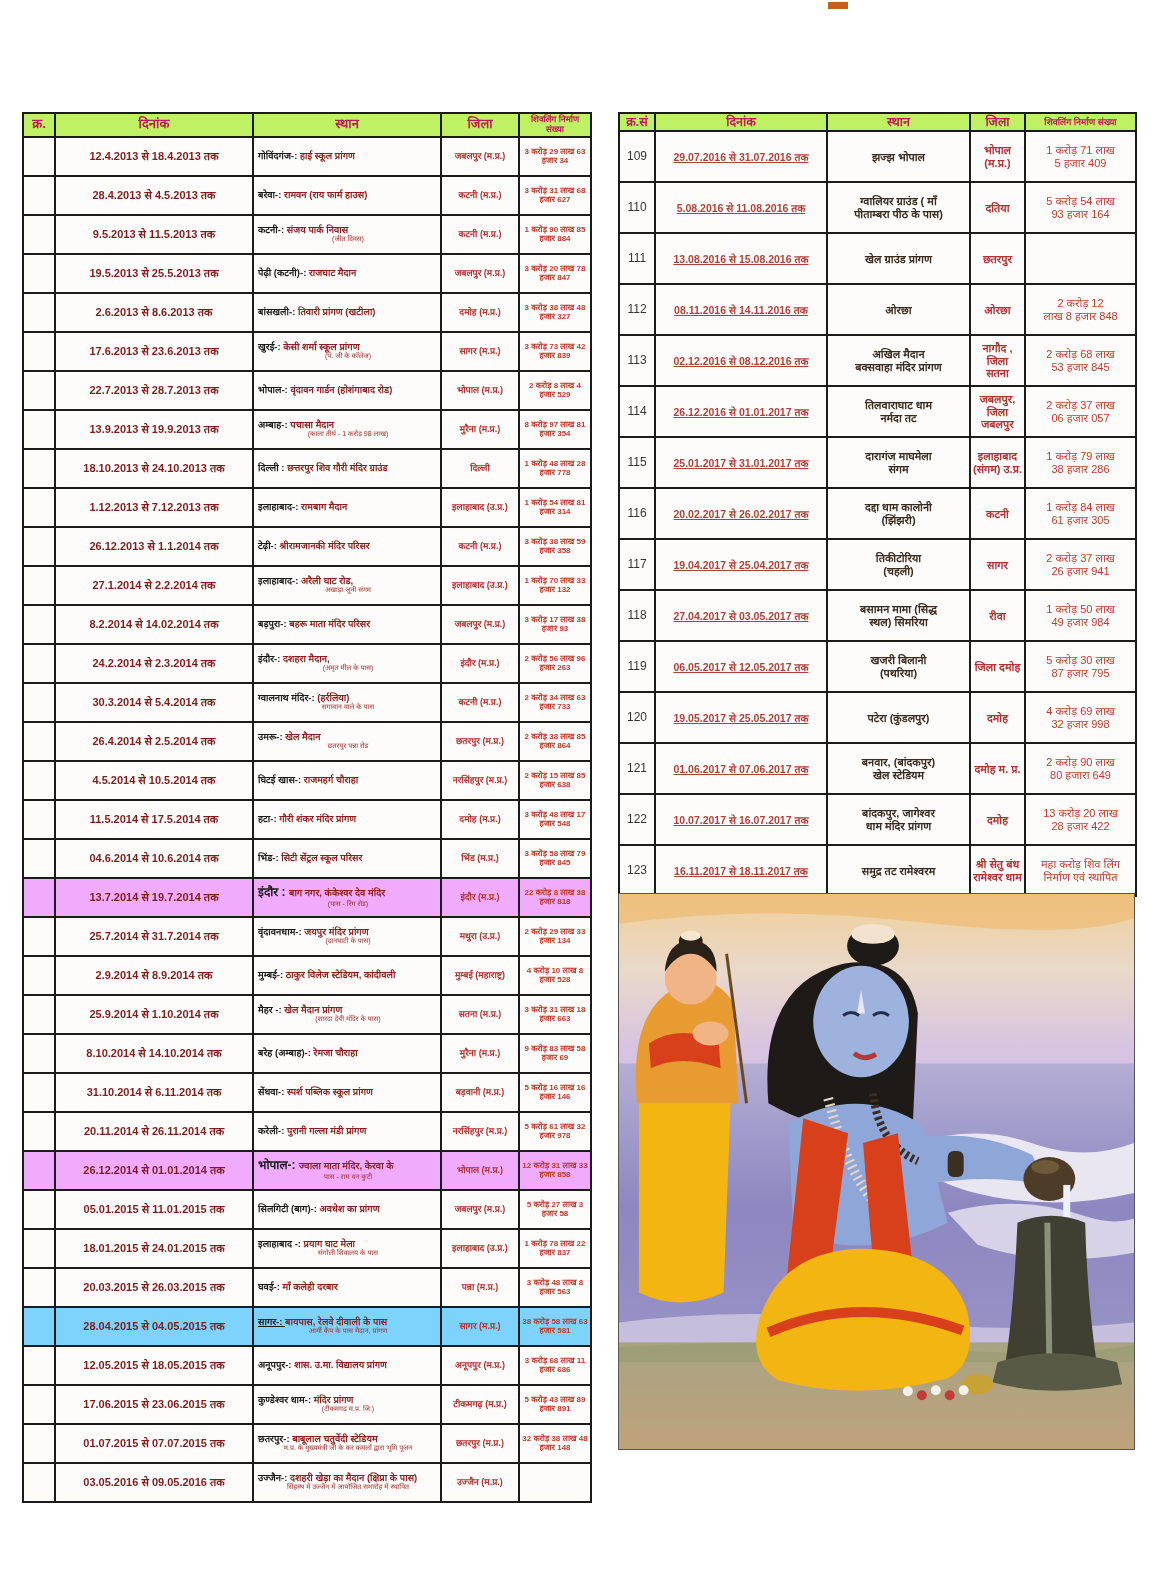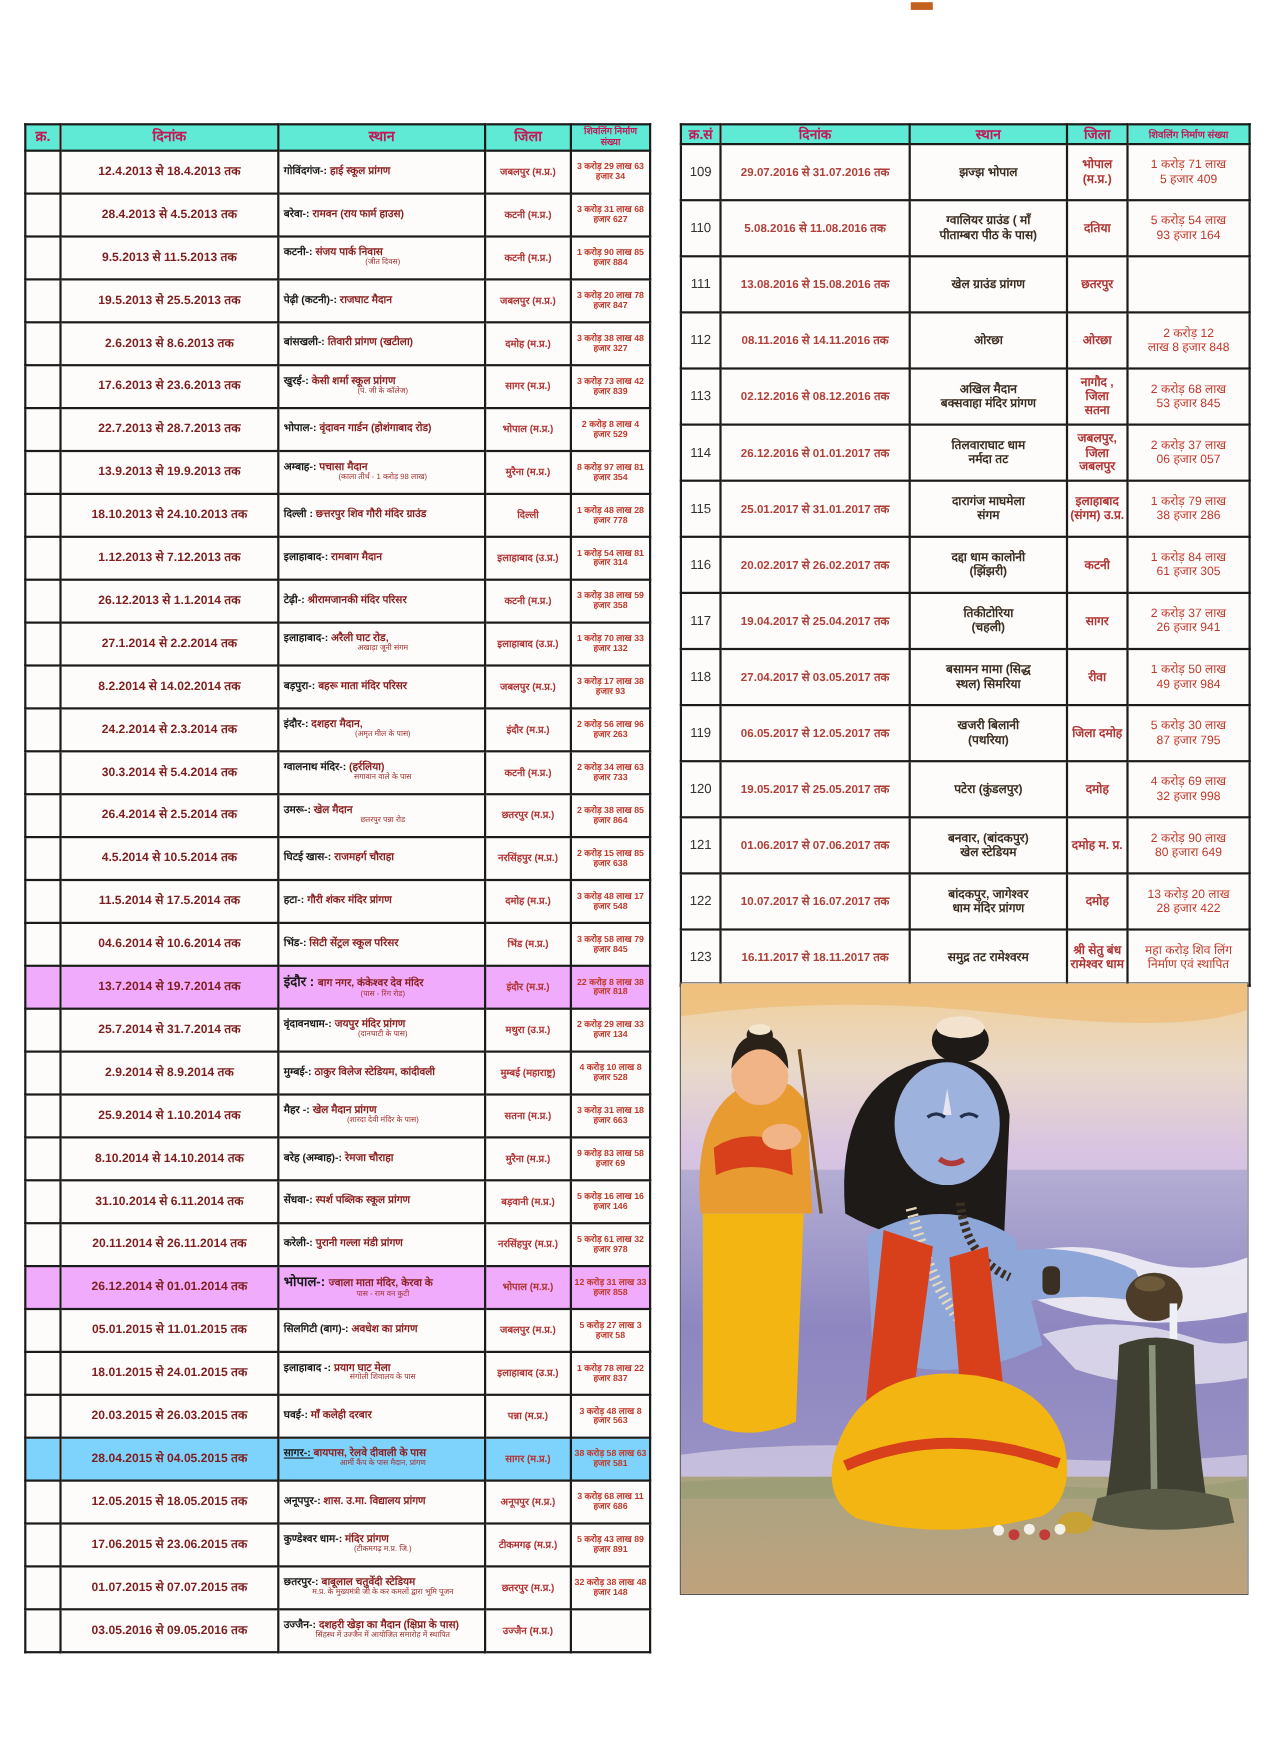--- a/index.html
+++ b/index.html
@@ -4,21 +4,21 @@
 <style>
   html,body{margin:0;padding:0;background:#ffffff;}
   .page{position:relative;width:1152px;height:1584px;background:#fff;overflow:hidden;
         font-family:"Liberation Sans","DejaVu Sans",sans-serif;}
   .top-dash{position:absolute;left:828px;top:2px;width:20px;height:7px;background:#c26020;}
 
   
   table.sheet{border-collapse:collapse;table-layout:fixed;background:#fdfcfa;}
   table.sheet td,table.sheet th{border:2px solid #1b1b1b;padding:1px 2px;overflow:hidden;
         vertical-align:middle;text-align:center;line-height:1.15;}
-  th.colhead{color:#c21858;font-weight:bold;background:#5eead4;}
+  th.colhead{color:#c21858;font-weight:bold;background:#bef264;}
 
   
   .left-wrap{position:absolute;left:22px;top:112px;}
   #left-table{width:568px;}
   #left-table th{font-size:13px;}
   #left-table th.small{font-size:8.5px;}
   #left-table td{height:35px;}
   #left-table .c-no{font-size:11px;font-weight:bold;color:#222;padding-left:33px;}
   #left-table .c-date{font-size:11px;font-weight:bold;color:#7e1d1d;}
   #left-table .c-place{font-size:9.5px;text-align:left;padding-left:4px;}
@@ -41,21 +41,21 @@
   tr.hl-purple .place-prefix{color:#ffd400;font-size:12px;}
   tr.hl-navy .place-prefix{color:#f5efe8;text-decoration:underline;}
 
   
   .right-wrap{position:absolute;left:618px;top:112px;}
   #right-table{width:517px;}
   #right-table th{font-size:12.5px;text-align:center;}
   #right-table th.small{font-size:9px;}
   #right-table td{height:47px;}
   #right-table .c-no{font-size:12px;color:#333;}
-  #right-table .c-date{font-size:10.5px;font-weight:bold;color:#b0403a;}
+  #right-table .c-date{font-size:10.5px;font-weight:bold;color:#b0403a;text-decoration:underline;}
   #right-table .c-place{font-size:11px;font-weight:bold;color:#3a2c20;white-space:pre-line;}
   #right-table .c-district{font-size:11px;font-weight:bold;color:#b03434;white-space:pre-line;}
   #right-table .c-count{font-size:11px;font-weight:normal;color:#c0392b;white-space:pre-line;}
 
   
   .art-wrap{position:absolute;left:618px;top:893px;width:517px;height:557px;
             border:1px solid #555;box-sizing:border-box;}
   .art-wrap svg{display:block;width:100%;height:100%;}
 </style>
 </head>

